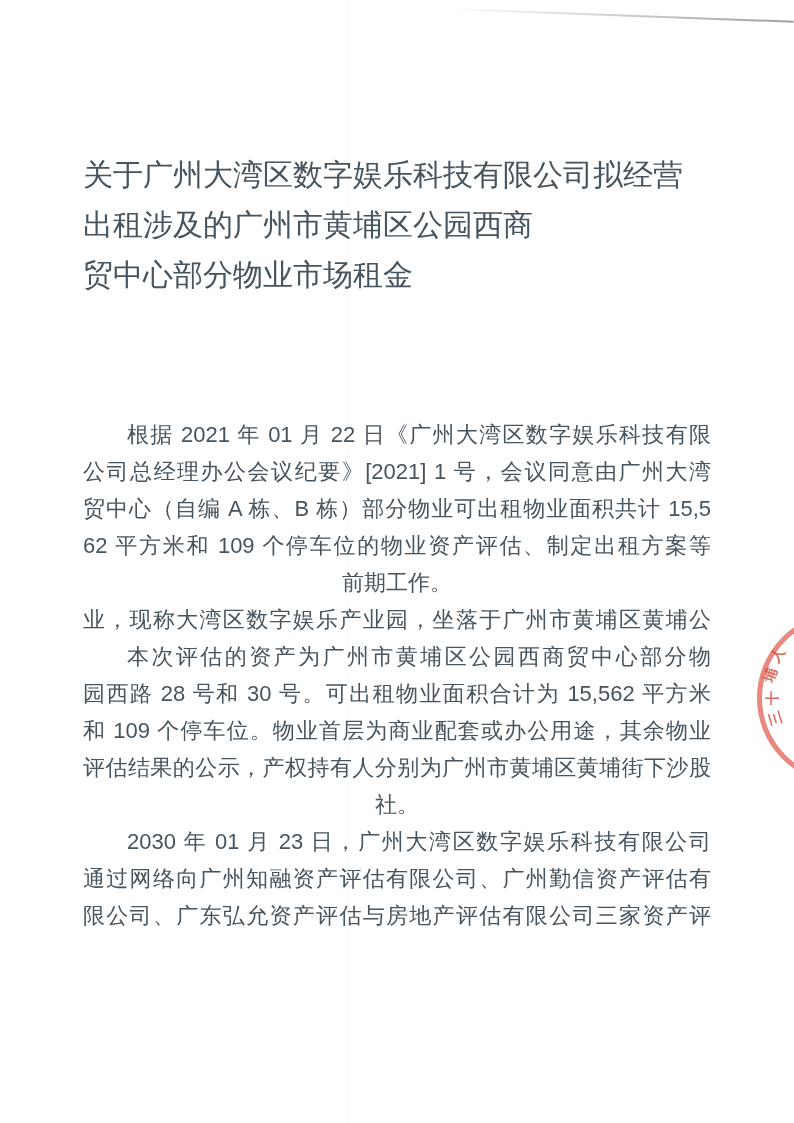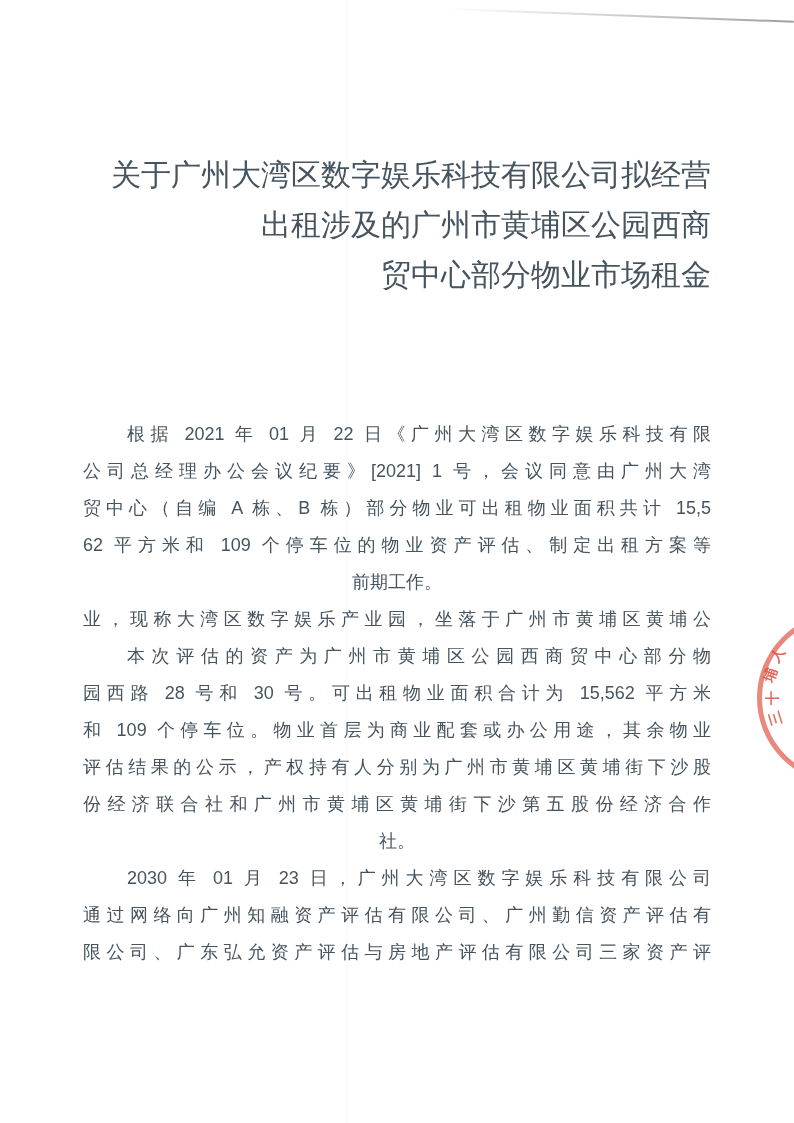--- a/index.html
+++ b/index.html
@@ -34,34 +34,34 @@
     width: 2px;
     height: 1123px;
     background: rgba(60,70,80,0.025);
   }
   
   .title-block {
     position: absolute;
     top: 150px;
     left: 83px;
     width: 628px;
-    text-align: right;
+    text-align: left;
     font-size: 30px;
     line-height: 50px;
     font-weight: 500;
     letter-spacing: 0px;
     color: #46545f;
   }
   
   .body-block {
     position: absolute;
     top: 416px;
     left: 83px;
     width: 628px;
-    font-size: 18px;
+    font-size: 22px;
     line-height: 37px;
     color: #46545f;
   }
   .line {
     white-space: nowrap;
     text-align: center;
   }
   .line.fill {
     white-space: normal;
     text-align: justify;
@@ -118,21 +118,20 @@
         <div class="line fill">贸中心（自编 A 栋、B 栋）部分物业可出租物业面积共计 15,5</div>
         <div class="line fill">62 平方米和 109 个停车位的物业资产评估、制定出租方案等</div>
         <div class="line">前期工作。</div>
       </div>
       <div class="paragraph">
         <div class="line fill">业，现称大湾区数字娱乐产业园，坐落于广州市黄埔区黄埔公</div>
         <div class="line fill indent">本次评估的资产为广州市黄埔区公园西商贸中心部分物</div>
         <div class="line fill">园西路 28 号和 30 号。可出租物业面积合计为 15,562 平方米</div>
         <div class="line fill">和 109 个停车位。物业首层为商业配套或办公用途，其余物业</div>
         <div class="line fill">评估结果的公示，产权持有人分别为广州市黄埔区黄埔街下沙股</div>
-        <div class="line fill">份经济联合社和广州市黄埔区黄埔街下沙第五股份经济合作</div>
         <div class="line">社。</div>
       </div>
       <div class="paragraph">
         <div class="line fill indent">2030 年 01 月 23 日，广州大湾区数字娱乐科技有限公司</div>
         <div class="line fill">通过网络向广州知融资产评估有限公司、广州勤信资产评估有</div>
         <div class="line fill">限公司、广东弘允资产评估与房地产评估有限公司三家资产评</div>
       </div>
     </div>
 
   <div class="seal">

